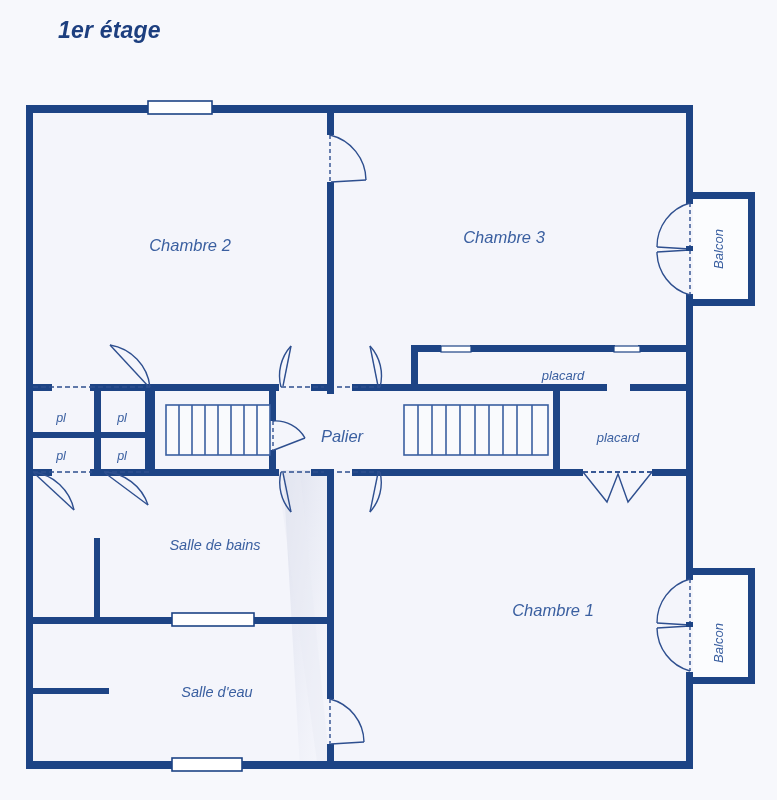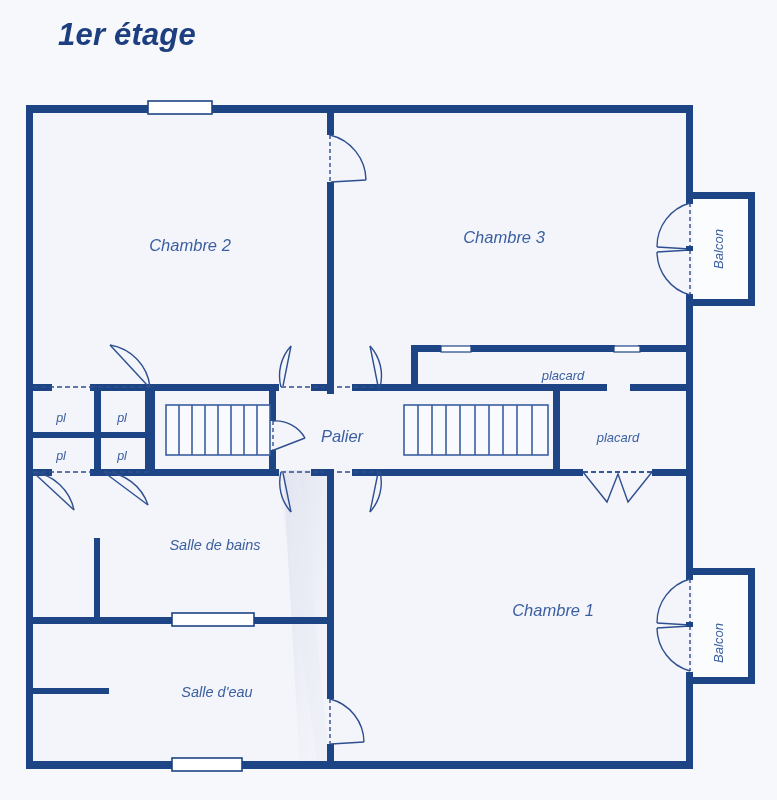--- a/index.html
+++ b/index.html
@@ -21,21 +21,21 @@
     height: 800px;
     background: #f7f8fc;
   }
   #floor-title {
     position: absolute;
     left: 58px;
     top: 17px;
     font-family: "Liberation Sans", sans-serif;
     font-style: italic;
     font-weight: bold;
-    font-size: 31px;
+    font-size: 23px;
     color: #1d3f7f;
     letter-spacing: 0.2px;
     white-space: nowrap;
   }
   #plan-svg {
     position: absolute;
     left: 0;
     top: 0;
   }
   .room-label {

